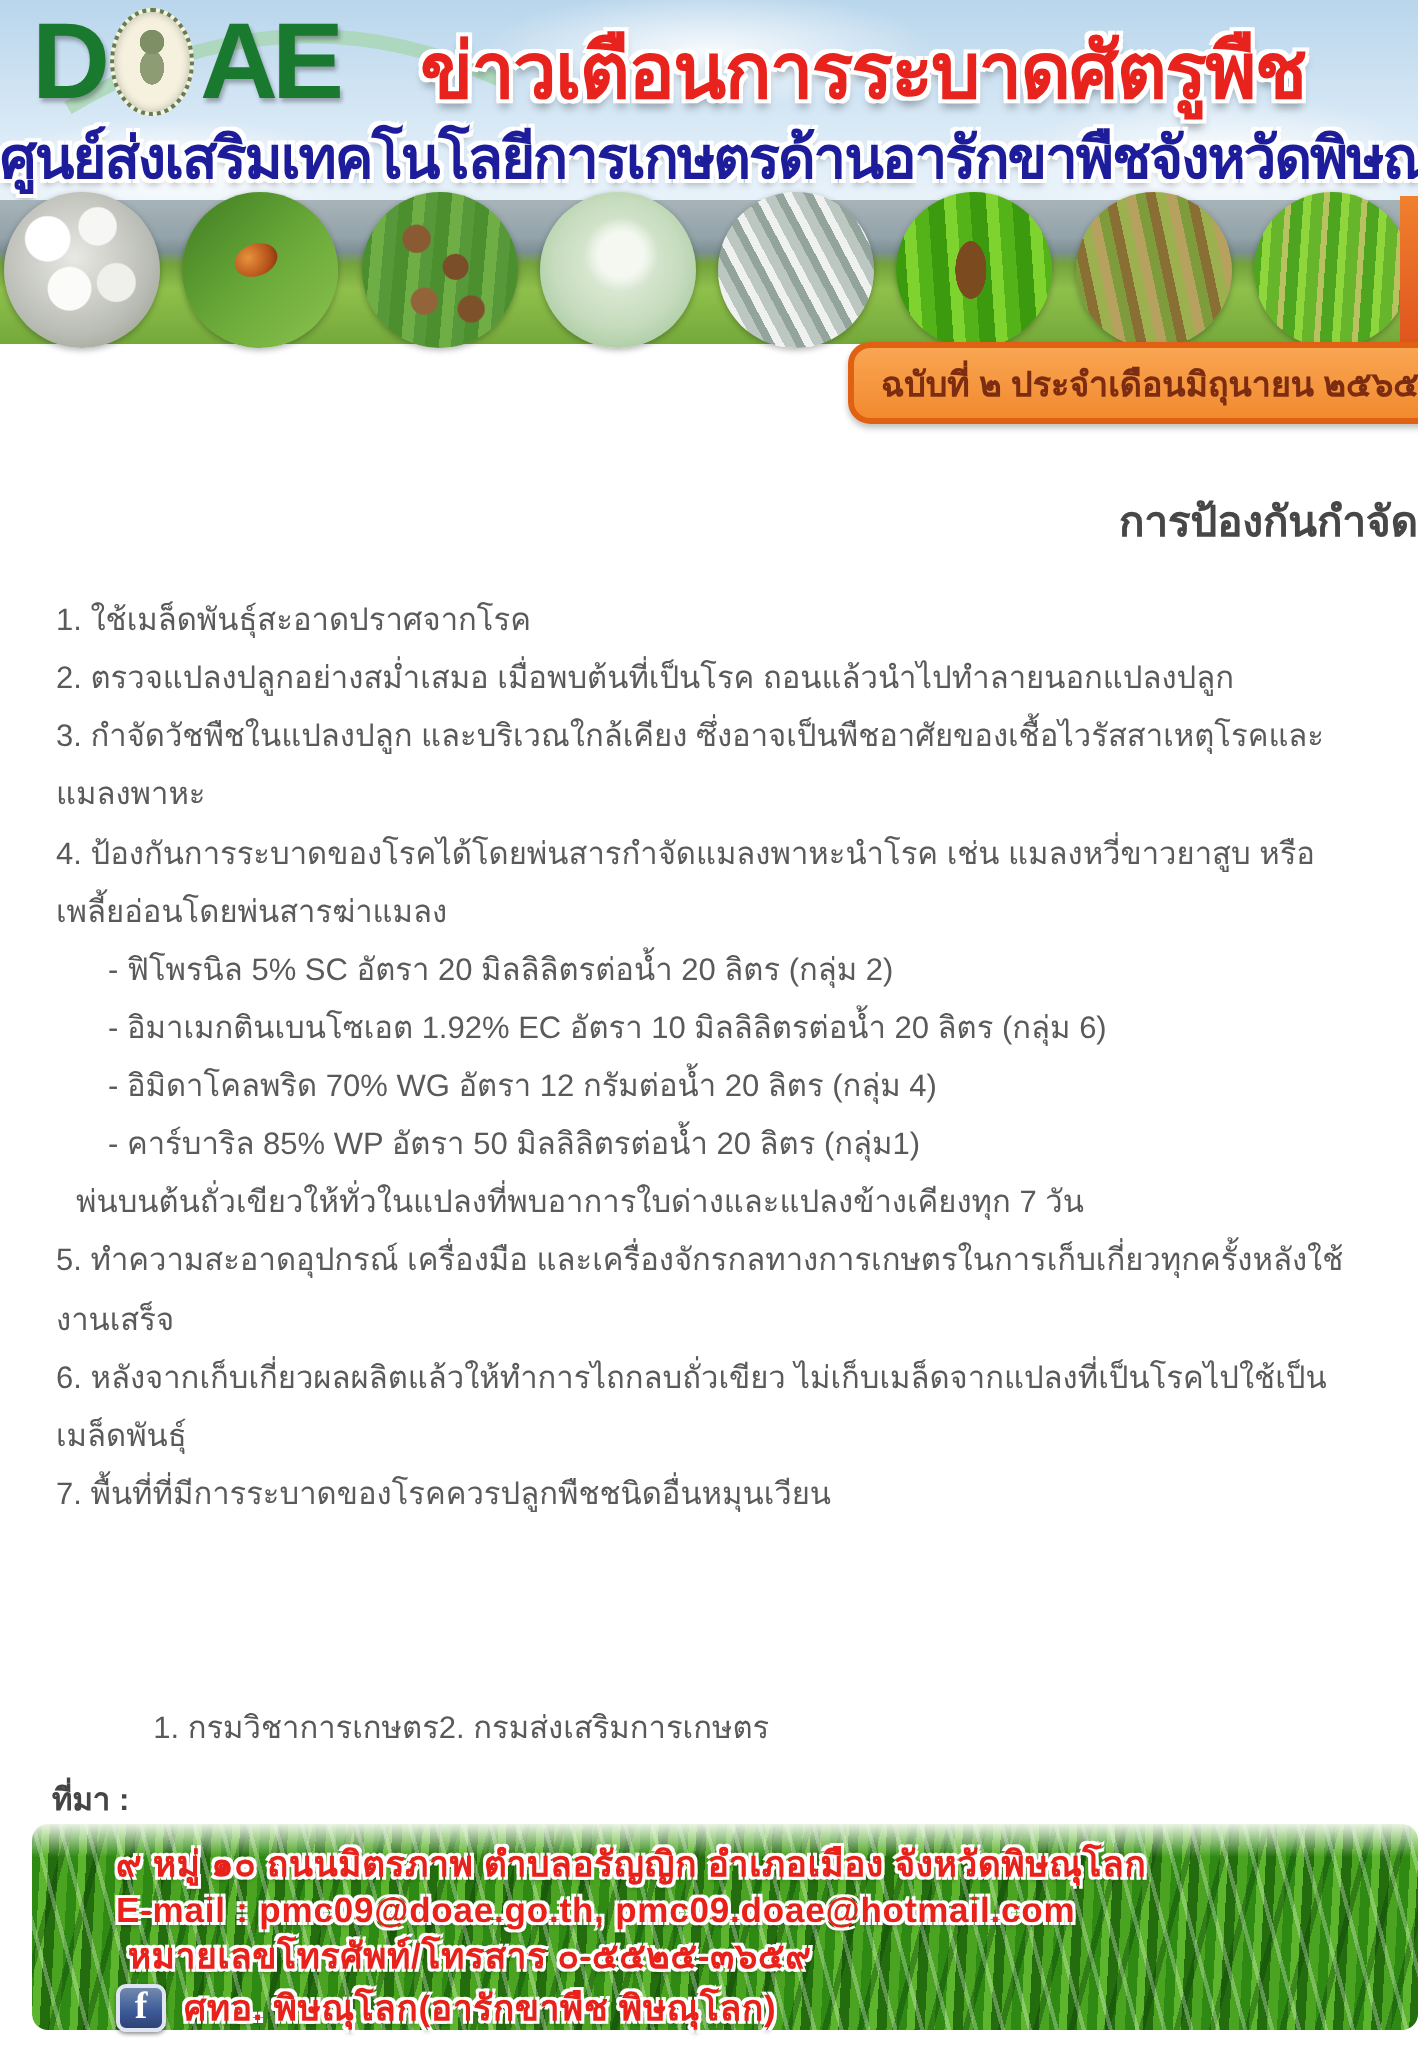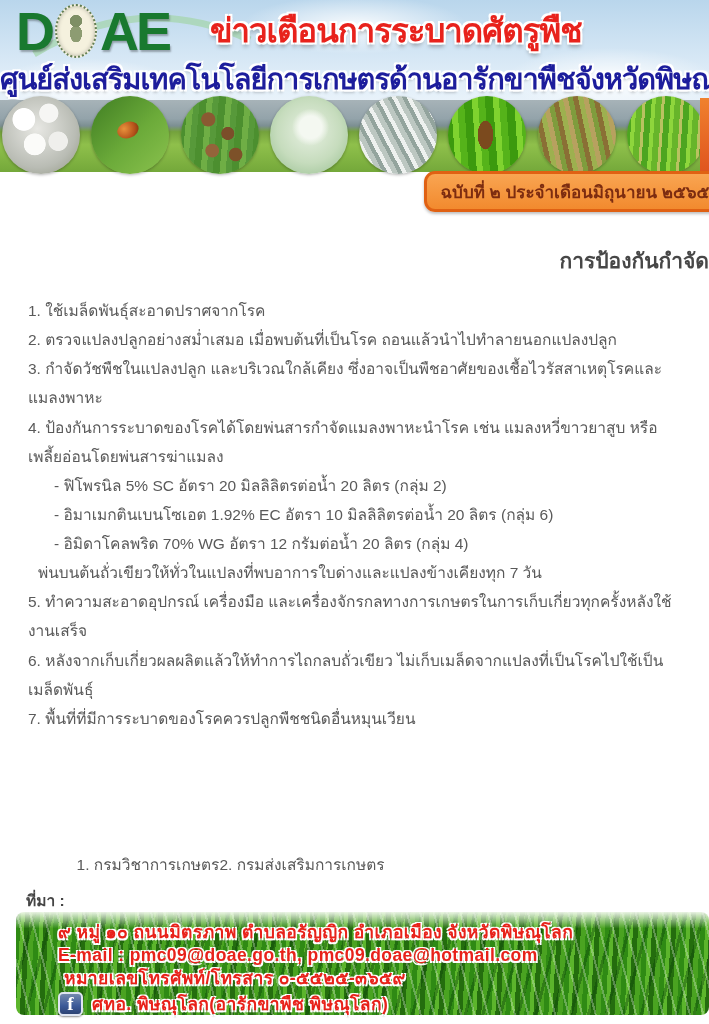--- a/index.html
+++ b/index.html
@@ -25,21 +25,21 @@
     position:relative; width:42px; height:54px; margin:0 3px; border-radius:50%;
     background:#f5f1de; border:2px dotted #647e52; box-shadow:inset 0 0 4px rgba(0,0,0,.25);
   }
   .emblem::after {
     content:""; position:absolute; left:8px; right:8px; top:8px; bottom:10px;
     background:
       radial-gradient(circle at 50% 22%, #7e8f65 0 22%, transparent 23%),
       radial-gradient(ellipse 10px 14px at 50% 62%, #8d9c72 0 60%, transparent 61%);
   }
   .header-title {
-    position:absolute; left:210px; top:4px; width:494px; font-size:33px; font-weight:bold; color:#e8221c;
+    position:absolute; left:210px; top:4px; width:494px; font-size:39px; font-weight:bold; color:#e8221c;
     letter-spacing:-1px; white-space:nowrap;
     text-shadow:-2px -2px 0 #fff, 2px -2px 0 #fff, -2px 2px 0 #fff, 2px 2px 0 #fff, 0 4px 4px rgba(0,0,0,.35);
   }
   .header-subtitle {
     position:absolute; top:56px; left:0; width:100%; text-align:center;
     font-size:29px; font-weight:bold; color:#1d1d9c; letter-spacing:-1px; white-space:nowrap;
     text-shadow:-2px -2px 0 #fff, 2px -2px 0 #fff, -2px 2px 0 #fff, 2px 2px 0 #fff, 0 3px 3px rgba(0,0,0,.25);
   }
 
   
@@ -167,20 +167,21 @@
   <div class="content-title">การป้องกันกำจัด</div>
 
   <div class="content-list">
     <div class="list-item">1. ใช้เมล็ดพันธุ์สะอาดปราศจากโรค</div>
     <div class="list-item">2. ตรวจแปลงปลูกอย่างสม่ำเสมอ  เมื่อพบต้นที่เป็นโรค  ถอนแล้วนำไปทำลายนอกแปลงปลูก</div>
     <div class="list-item">3. กำจัดวัชพืชในแปลงปลูก  และบริเวณใกล้เคียง  ซึ่งอาจเป็นพืชอาศัยของเชื้อไวรัสสาเหตุโรคและแมลงพาหะ</div>
     <div class="list-item">4. ป้องกันการระบาดของโรคได้โดยพ่นสารกำจัดแมลงพาหะนำโรค  เช่น  แมลงหวี่ขาวยาสูบ หรือ เพลี้ยอ่อนโดยพ่นสารฆ่าแมลง</div>
     <div class="sub-item">-  ฟิโพรนิล 5% SC อัตรา 20 มิลลิลิตรต่อน้ำ  20 ลิตร (กลุ่ม 2)</div>
     <div class="sub-item">-  อิมาเมกตินเบนโซเอต  1.92% EC อัตรา 10 มิลลิลิตรต่อน้ำ  20 ลิตร (กลุ่ม 6)</div>
     <div class="sub-item">-  อิมิดาโคลพริด  70% WG อัตรา 12 กรัมต่อน้ำ  20 ลิตร (กลุ่ม 4)</div>
+    <div class="sub-item">-  คาร์บาริล 85% WP  อัตรา 50 มิลลิลิตรต่อน้ำ  20 ลิตร (กลุ่ม1)</div>
     <div class="spray-note">พ่นบนต้นถั่วเขียวให้ทั่วในแปลงที่พบอาการใบด่างและแปลงข้างเคียงทุก  7 วัน</div>
     <div class="list-item">5. ทำความสะอาดอุปกรณ์  เครื่องมือ  และเครื่องจักรกลทางการเกษตรในการเก็บเกี่ยวทุกครั้งหลังใช้งานเสร็จ</div>
     <div class="list-item">6. หลังจากเก็บเกี่ยวผลผลิตแล้วให้ทำการไถกลบถั่วเขียว  ไม่เก็บเมล็ดจากแปลงที่เป็นโรคไปใช้เป็นเมล็ดพันธุ์</div>
     <div class="list-item">7. พื้นที่ที่มีการระบาดของโรคควรปลูกพืชชนิดอื่นหมุนเวียน</div>
   </div>
 
   <div class="source">
     <span class="source-label">ที่มา :</span>
     <span class="source-items">
       <span>1. กรมวิชาการเกษตร</span>

